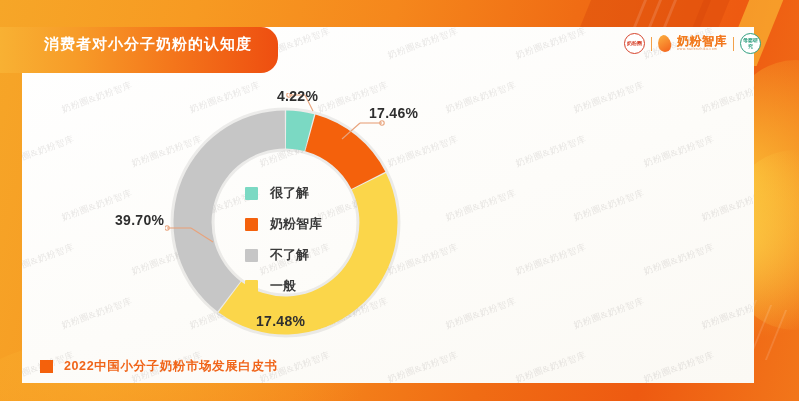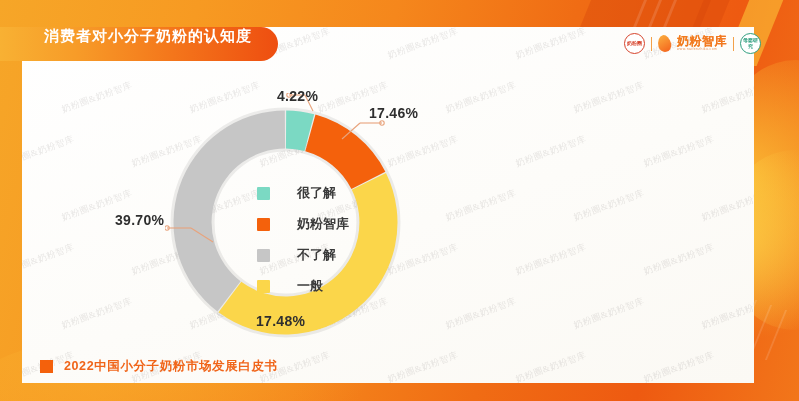--- a/index.html
+++ b/index.html
@@ -37,22 +37,22 @@
     position:absolute;white-space:nowrap;
     font-size:9px;color:rgba(120,115,110,0.17);
     transform:rotate(-20deg);
     font-family:"Liberation Serif","DejaVu Serif",serif;
     letter-spacing:0.5px;
   }
 
   
   .title-pill{
     position:absolute;left:0px;top:27px;height:34px;
-    display:flex;align-items:flex-start;
-    padding:0 26px 0 44px;
+    display:flex;align-items:center;
+    padding:0 26px 12px 44px;
     border-radius:0 17px 17px 0;
     background:linear-gradient(90deg,#F8B133 0%,#F79B28 28%,#F4761B 62%,#EE4E10 100%);
     color:#fff;font-size:15px;font-weight:bold;letter-spacing:1px;
   }
 
   
   .logo-row{
     position:absolute;right:38px;top:33px;
     display:flex;align-items:center;gap:6px;
   }
@@ -82,21 +82,21 @@
 
   
   .donut-wrap{position:absolute;left:163px;top:100px;width:245px;height:245px;}
   .donut{position:absolute;inset:0;}
 
   
   .legend{
     position:absolute;left:245px;top:184px;
     display:flex;flex-direction:column;gap:13px;
   }
-  .legend-item{display:flex;align-items:center;gap:27px;margin-left:12px;}
+  .legend-item{display:flex;align-items:center;gap:12px;}
   .legend-swatch{width:13px;height:13px;border-radius:1px;}
   .legend-label{font-size:13px;font-weight:bold;color:#3A3A3A;}
 
   
   .val{position:absolute;font-size:14px;font-weight:bold;color:#2F2F2F;letter-spacing:0.3px;}
   .val-422{left:277px;top:88px;}
   .val-1340{left:369px;top:105px;}
   .val-3970{left:115px;top:212px;text-align:center;}
   .val-4268{left:256px;top:313px;}
 

